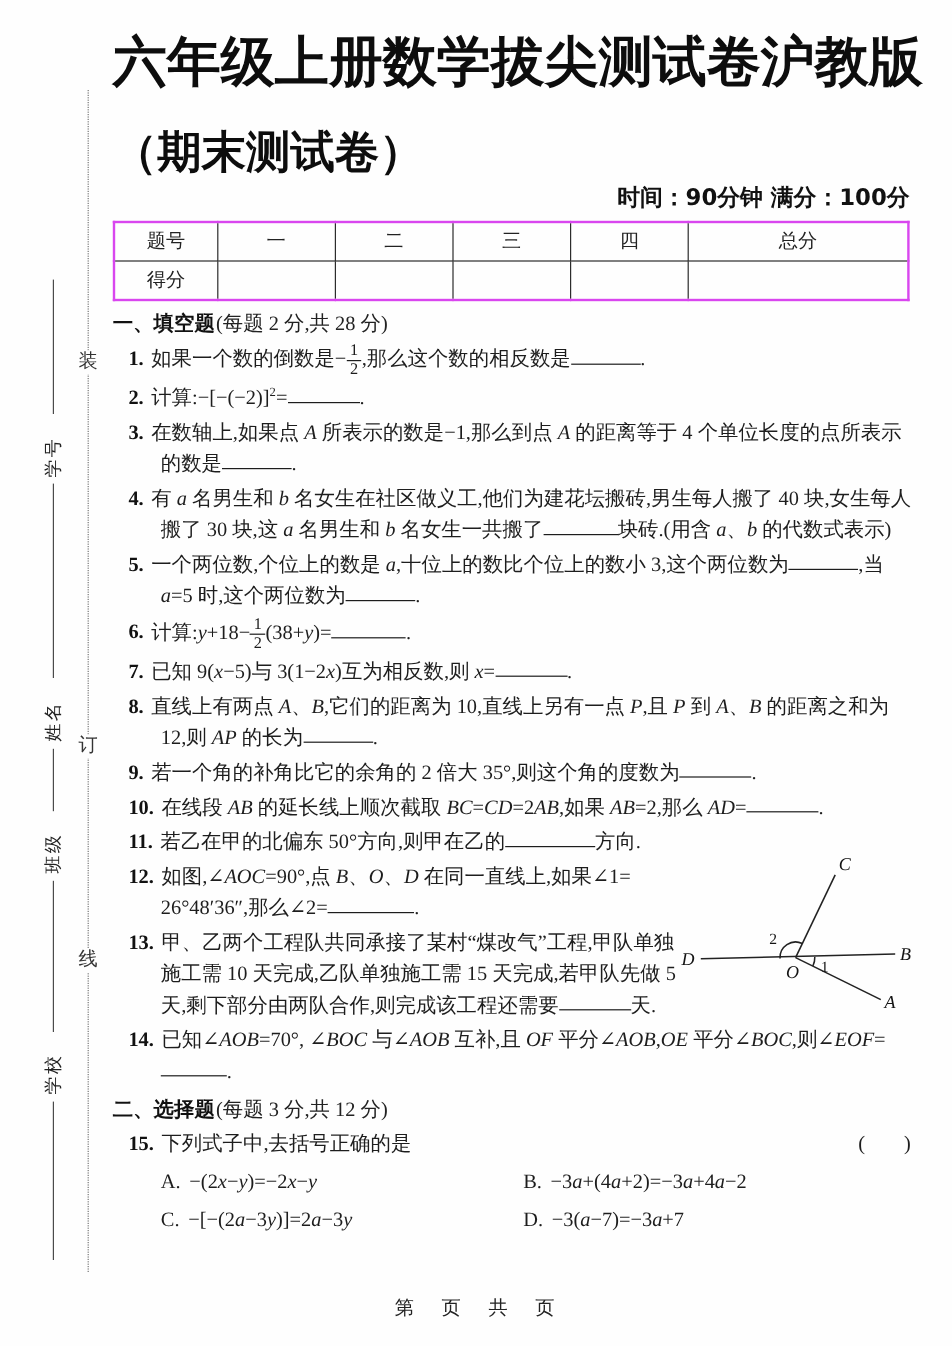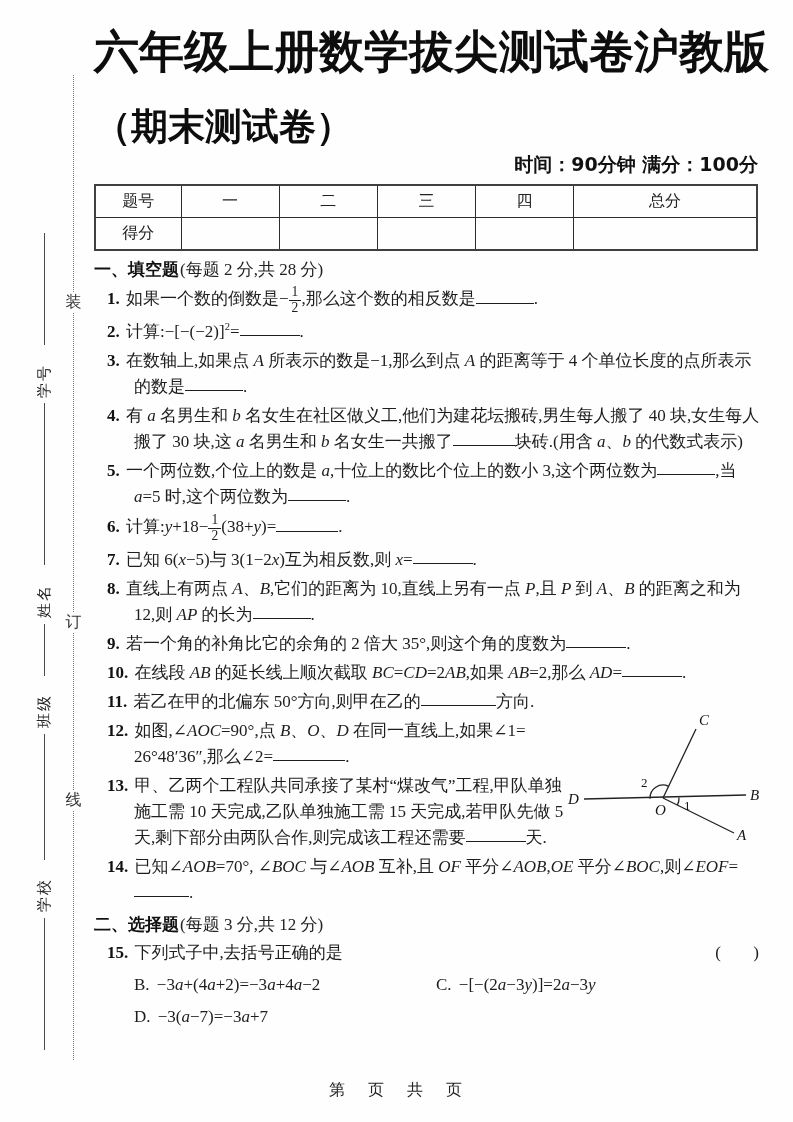--- a/index.html
+++ b/index.html
@@ -17,21 +17,21 @@
   .mlabel{position:absolute;left:35px;transform-origin:0 0;transform:rotate(-90deg);
     white-space:nowrap;font-size:15px;color:#222;letter-spacing:2px;}
   
   .main{position:absolute;left:94px;top:0;width:666px;}
   .title{margin-top:22px;text-align:right;font-family:"DejaVu Sans","Liberation Sans",sans-serif;
     font-weight:900;font-size:45px;color:#0d0d0d;white-space:nowrap;}
   .subtitle{margin-top:20px;text-align:left;font-family:"DejaVu Sans","Liberation Sans",sans-serif;
     font-weight:900;font-size:37px;color:#0d0d0d;}
   .info{text-align:right;font-family:"DejaVu Sans","Liberation Sans",sans-serif;
     font-weight:700;font-size:19px;color:#111;padding-right:2px;}
-  table.score{border-collapse:collapse;width:664px;margin-top:6px;border:2px solid #404040;}
+  table.score{border-collapse:collapse;width:664px;margin-top:6px;border:2px solid #d946ef;}
   table.score td{border:1px solid #2c2c2c;height:29px;text-align:center;font-size:16px;color:#222;}
   table.score td.c0{width:13%;}
   
   #flow{margin-top:6px;}
   .section{margin:7px 0 4px 0;font-size:17px;}
   .sec-b{font-weight:bold;color:#111;}
   .sec-n{margin-left:1px;color:#222;}
   .q{margin:3px 0;line-height:26px;padding-left:40px;text-indent:-27px;}
   .q.narrow{max-width:444px;}
   .qn{font-weight:bold;margin-right:2px;color:#111;}
@@ -99,21 +99,21 @@
     </table>
 
   <div id="flow">
       <div class="section"><b class="sec-b">一、填空题</b><span class="sec-n">(每题 2 分,共 28 分)</span></div>
       <div class="q"><b class="qn">1.</b> <span class="pt">如果一个数的倒数是−</span><span class="frac"><span class="fn">1</span><span class="fd">2</span></span><span class="pt">,那么这个数的相反数是</span><span class="blank" style="width: 58px;">&nbsp;</span><span class="pt">.</span></div>
       <div class="q"><b class="qn">2.</b> <span class="pt">计算:−[−(−2)]</span><sup class="sp">2</sup><span class="pt">=</span><span class="blank" style="width: 60px;">&nbsp;</span><span class="pt">.</span></div>
       <div class="q"><b class="qn">3.</b> <span class="pt">在数轴上,如果点 </span><span class="m">A</span><span class="pt"> 所表示的数是−1,那么到点 </span><span class="m">A</span><span class="pt"> 的距离等于 4 个单位长度的点所表示的数是</span><span class="blank" style="width: 58px;">&nbsp;</span><span class="pt">.</span></div>
       <div class="q"><b class="qn">4.</b> <span class="pt">有 </span><span class="m">a</span><span class="pt"> 名男生和 </span><span class="m">b</span><span class="pt"> 名女生在社区做义工,他们为建花坛搬砖,男生每人搬了 40 块,女生每人搬了 30 块,这 </span><span class="m">a</span><span class="pt"> 名男生和 </span><span class="m">b</span><span class="pt"> 名女生一共搬了</span><span class="blank" style="width: 62px;">&nbsp;</span><span class="pt">块砖.(用含 </span><span class="m">a</span><span class="pt">、</span><span class="m">b</span><span class="pt"> 的代数式表示)</span></div>
       <div class="q"><b class="qn">5.</b> <span class="pt">一个两位数,个位上的数是 </span><span class="m">a</span><span class="pt">,十位上的数比个位上的数小 3,这个两位数为</span><span class="blank" style="width: 58px;">&nbsp;</span><span class="pt">,当 </span><span class="m">a</span><span class="pt">=5 时,这个两位数为</span><span class="blank" style="width: 58px;">&nbsp;</span><span class="pt">.</span></div>
       <div class="q"><b class="qn">6.</b> <span class="pt">计算:</span><span class="m">y</span><span class="pt">+18−</span><span class="frac"><span class="fn">1</span><span class="fd">2</span></span><span class="pt">(38+</span><span class="m">y</span><span class="pt">)=</span><span class="blank" style="width: 62px;">&nbsp;</span><span class="pt">.</span></div>
-      <div class="q"><b class="qn">7.</b> <span class="pt">已知 6(</span><span class="m">x</span><span class="pt">−5)与 3(1−2</span><span class="m">x</span><span class="pt">)互为相反数,则 </span><span class="m">x</span><span class="pt">=</span><span class="blank" style="width: 60px;">&nbsp;</span><span class="pt">.</span></div>
+      <div class="q"><b class="qn">7.</b> <span class="pt">已知 9(</span><span class="m">x</span><span class="pt">−5)与 3(1−2</span><span class="m">x</span><span class="pt">)互为相反数,则 </span><span class="m">x</span><span class="pt">=</span><span class="blank" style="width: 60px;">&nbsp;</span><span class="pt">.</span></div>
       <div class="q"><b class="qn">8.</b> <span class="pt">直线上有两点 </span><span class="m">A</span><span class="pt">、</span><span class="m">B</span><span class="pt">,它们的距离为 10,直线上另有一点 </span><span class="m">P</span><span class="pt">,且 </span><span class="m">P</span><span class="pt"> 到 </span><span class="m">A</span><span class="pt">、</span><span class="m">B</span><span class="pt"> 的距离之和为 12,则 </span><span class="m">AP</span><span class="pt"> 的长为</span><span class="blank" style="width: 58px;">&nbsp;</span><span class="pt">.</span></div>
       <div class="q"><b class="qn">9.</b> <span class="pt">若一个角的补角比它的余角的 2 倍大 35°,则这个角的度数为</span><span class="blank" style="width: 60px;">&nbsp;</span><span class="pt">.</span></div>
       <div class="q"><b class="qn">10.</b> <span class="pt">在线段 </span><span class="m">AB</span><span class="pt"> 的延长线上顺次截取 </span><span class="m">BC</span><span class="pt">=</span><span class="m">CD</span><span class="pt">=2</span><span class="m">AB</span><span class="pt">,如果 </span><span class="m">AB</span><span class="pt">=2,那么 </span><span class="m">AD</span><span class="pt">=</span><span class="blank" style="width: 60px;">&nbsp;</span><span class="pt">.</span></div>
       <div class="q"><b class="qn">11.</b> <span class="pt">若乙在甲的北偏东 50°方向,则甲在乙的</span><span class="blank" style="width: 75px;">&nbsp;</span><span class="pt">方向.</span></div>
       <div class="q narrow" style="position: relative;"><b class="qn">12.</b> <span class="pt">如图,∠</span><span class="m">AOC</span><span class="pt">=90°,点 </span><span class="m">B</span><span class="pt">、</span><span class="m">O</span><span class="pt">、</span><span class="m">D</span><span class="pt"> 在同一直线上,如果∠1= 26°48′36″,那么∠2=</span><span class="blank" style="width: 72px;">&nbsp;</span><span class="pt">.</span><div id="figure-holder" class="fig">
     <svg width="212" height="146" viewBox="0 0 212 146">
       <line x1="34" y1="91" x2="196" y2="87"></line>
       <line x1="113" y1="90" x2="146" y2="21"></line>
       <line x1="113" y1="90" x2="184" y2="125"></line>
       <path d="M 100 90.7 A 13 13 0 0 1 118.6 78.3"></path>
@@ -124,20 +124,21 @@
       <text x="105" y="107">O</text>
       <text x="187" y="132">A</text>
       <text class="num" x="91" y="79">2</text>
       <text class="num" x="134" y="102">1</text>
     </svg>
   </div></div>
       <div class="q narrow"><b class="qn">13.</b> <span class="pt">甲、乙两个工程队共同承接了某村“煤改气”工程,甲队单独施工需 10 天完成,乙队单独施工需 15 天完成,若甲队先做 5 天,剩下部分由两队合作,则完成该工程还需要</span><span class="blank" style="width: 60px;">&nbsp;</span><span class="pt">天.</span></div>
       <div class="q"><b class="qn">14.</b> <span class="pt">已知∠</span><span class="m">AOB</span><span class="pt">=70°, ∠</span><span class="m">BOC</span><span class="pt"> 与∠</span><span class="m">AOB</span><span class="pt"> 互补,且 </span><span class="m">OF</span><span class="pt"> 平分∠</span><span class="m">AOB</span><span class="pt">,</span><span class="m">OE</span><span class="pt"> 平分∠</span><span class="m">BOC</span><span class="pt">,则∠</span><span class="m">EOF</span><span class="pt">=</span><span class="blank" style="width: 55px;">&nbsp;</span><span class="pt">.</span></div>
       <div class="section"><b class="sec-b">二、选择题</b><span class="sec-n">(每题 3 分,共 12 分)</span></div>
       <div class="q"><b class="qn">15.</b> <span class="bracket">(      )</span><span class="pt">下列式子中,去括号正确的是</span><div class="opts">
+          <div class="opt"><span class="ol">A.</span> <span class="pt">−(2</span><span class="m">x</span><span class="pt">−</span><span class="m">y</span><span class="pt">)=−2</span><span class="m">x</span><span class="pt">−</span><span class="m">y</span></div>
           <div class="opt"><span class="ol">B.</span> <span class="pt">−3</span><span class="m">a</span><span class="pt">+(4</span><span class="m">a</span><span class="pt">+2)=−3</span><span class="m">a</span><span class="pt">+4</span><span class="m">a</span><span class="pt">−2</span></div>
           <div class="opt"><span class="ol">C.</span> <span class="pt">−[−(2</span><span class="m">a</span><span class="pt">−3</span><span class="m">y</span><span class="pt">)]=2</span><span class="m">a</span><span class="pt">−3</span><span class="m">y</span></div>
           <div class="opt"><span class="ol">D.</span> <span class="pt">−3(</span><span class="m">a</span><span class="pt">−7)=−3</span><span class="m">a</span><span class="pt">+7</span></div>
         </div></div>
     </div>
 
 </div>
 
 <div class="footer">第 页 共 页</div>
 

